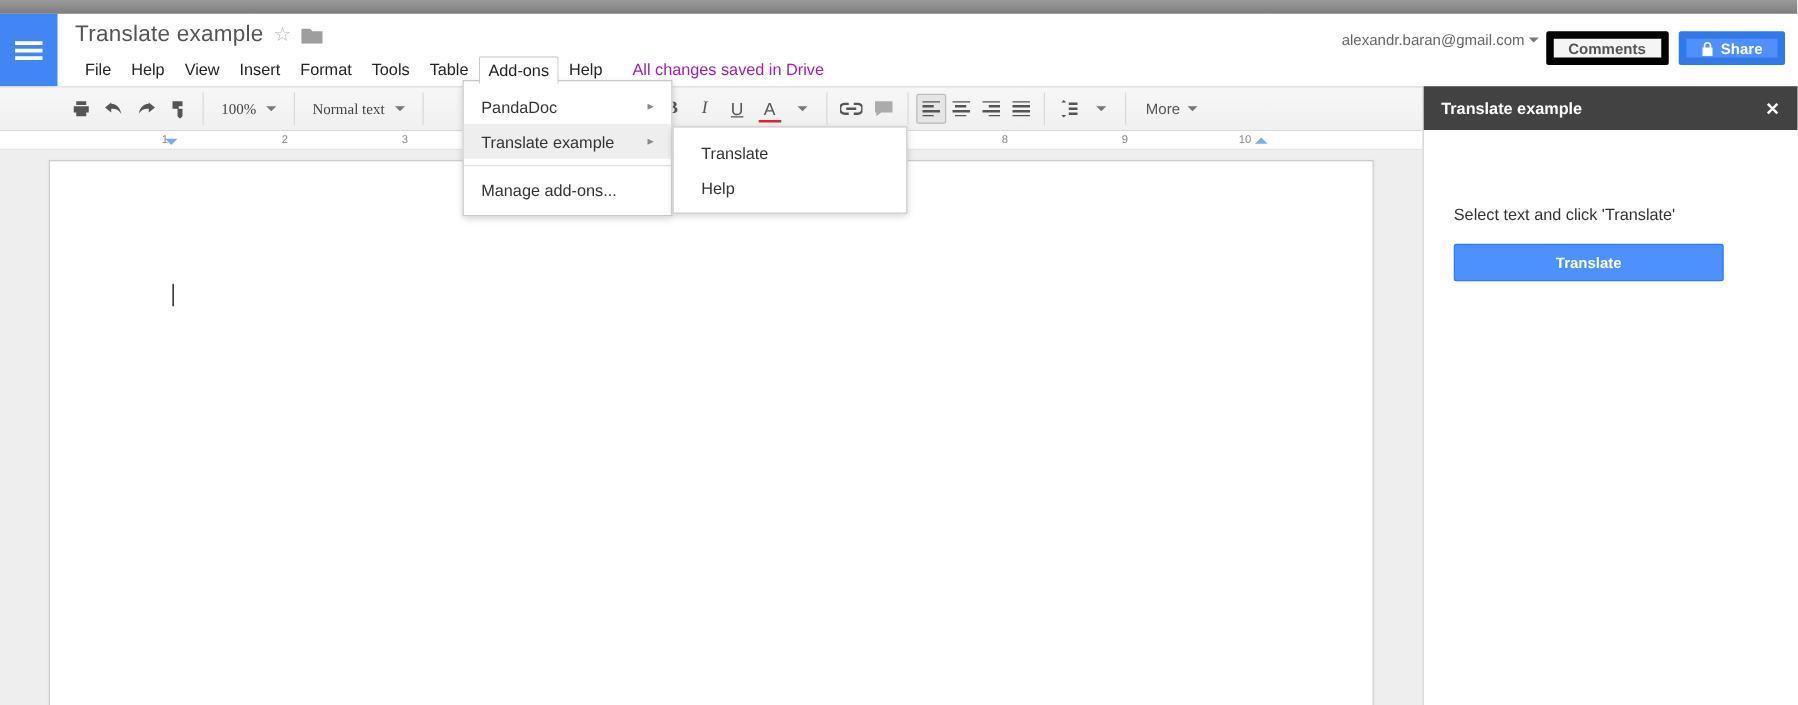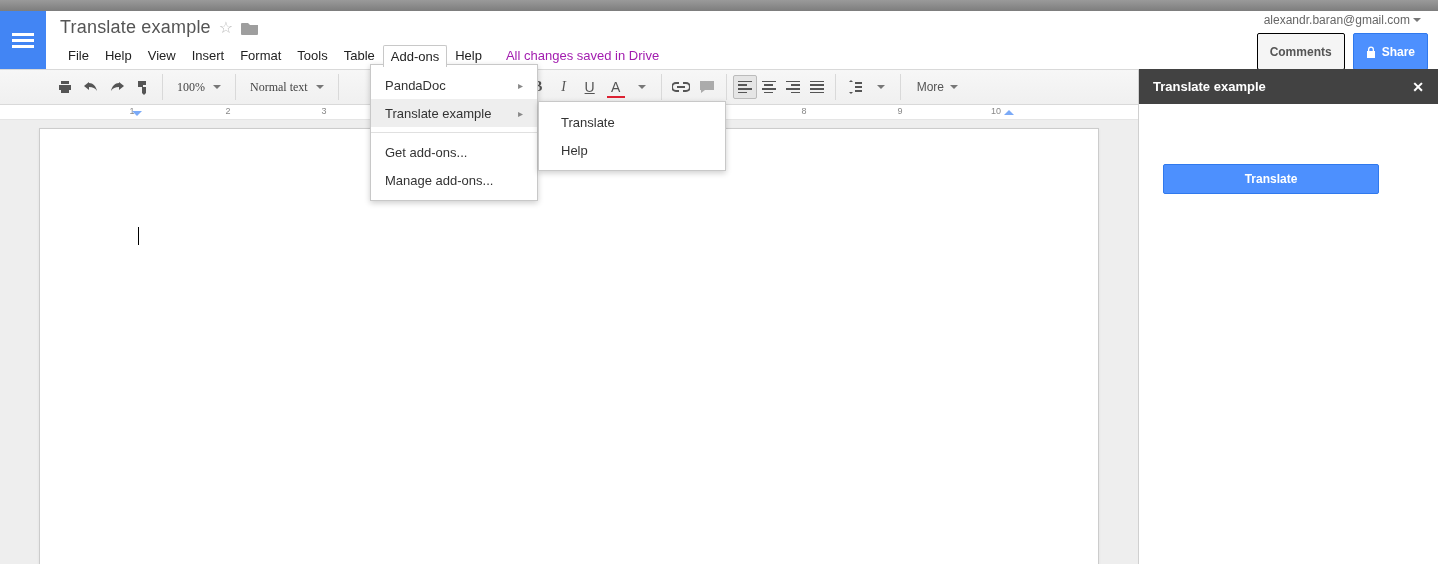--- a/index.html
+++ b/index.html
@@ -9,24 +9,24 @@
   .docs-icon{width:46px;height:58px;background:#4285f4;display:flex;align-items:center;justify-content:center;}
   .docs-icon div{width:22px;height:3px;background:#fff;box-shadow:0 -6px 0 #fff,0 6px 0 #fff;}
   .doc-main{flex:1;padding:6px 0 0 14px;}
   .doc-title-row{display:flex;align-items:center;gap:8px;}
   .doc-title{font-size:18px;color:#555;letter-spacing:.2px;}
   .star-icon,.folder-icon{color:#b9b9b9;font-size:16px;}
   .menubar{display:flex;align-items:center;gap:0;margin-top:6px;font-size:13px;color:#222;}
   .menu-item{padding:4px 8px;cursor:pointer;}
   .menu-item.active{background:#fff;border:1px solid #c8c8c8;border-bottom:none;border-radius:2px 2px 0 0;padding:3px 7px;position:relative;z-index:30;}
   .status-text{margin-left:16px;color:#a21caf;}
-  .header-right{position:absolute;right:10px;top:2px;display:flex;flex-direction:column;align-items:center;gap:6px;}
+  .header-right{position:absolute;right:10px;top:14px;display:flex;align-items:flex-start;gap:6px;}
   .user-email{font-size:12px;color:#666;display:flex;align-items:center;gap:3px;}
   .header-buttons{display:flex;gap:8px;}
-  .btn{border:1px solid #000000;background:#f5f5f5;border-radius:2px;height:37px;padding:0 12px;display:flex;align-items:center;font-size:12px;font-weight:bold;color:#555;cursor:pointer;}
+  .btn{border:6px solid #000000;background:#f5f5f5;border-radius:2px;height:27px;padding:0 12px;display:flex;align-items:center;font-size:12px;font-weight:bold;color:#555;cursor:pointer;}
   .btn.share{background:#4d90fe;border-color:#3079ed;color:#fff;gap:6px;}
   .toolbar{height:36px;border-top:1px solid #d9d9d9;border-bottom:1px solid #d9d9d9;background:linear-gradient(#f7f7f7,#f0f0f0);display:flex;align-items:center;padding:0 8px 0 52px;gap:0;position:relative;}
   .tb-group{display:flex;align-items:center;height:26px;}
   .tb-btn{min-width:26px;height:26px;display:flex;align-items:center;justify-content:center;cursor:pointer;color:#555;font-size:14px;}
   .tb-sep{width:1px;height:26px;background:#d9d9d9;margin:0 6px;}
   .zoom,.para-style{display:flex;align-items:center;padding:0 8px;font-size:12px;color:#444;gap:8px;cursor:pointer;font-family:Liberation Serif, serif;}
   .caret{border:4px solid transparent;border-top-color:#777;margin-top:3px;}
   .align-btn{min-width:24px;height:24px;display:flex;align-items:center;justify-content:center;}
   .align-btn.active{background:#e5e5e5;border:1px solid #bbb;border-radius:2px;}
   .align-lines{display:flex;flex-direction:column;gap:2px;align-items:flex-start;}
@@ -279,37 +279,35 @@
   <div class="dd-item">
     <span>PandaDoc</span>
     <span class="dd-arrow">▸</span>
   </div>
   <div class="dd-item hover">
     <span>Translate example</span>
     <span class="dd-arrow">▸</span>
   </div>
   <div class="dd-sep"></div>
   <div class="dd-item">
-    <span>Get add-ons...</span>
-  </div>
-  <div class="dd-item">
     <span>Manage add-ons...</span>
   </div>
 </div>
 
 <div class="dropdown dd-sub">
   <div class="dd-item">
     <span>Translate</span>
   </div>
   <div class="dd-item">
     <span>Help</span>
   </div>
 </div>
 
 <div class="sidebar">
   <div class="sidebar-header">
     <span>Translate example</span>
     <span class="close-icon">✕</span>
   </div>
   <div class="sidebar-body">
+    <div class="sidebar-instruction">Select text and click 'Translate'</div>
     <button class="translate-btn">Translate</button>
   </div>
 </div>
 
 </body></html>

